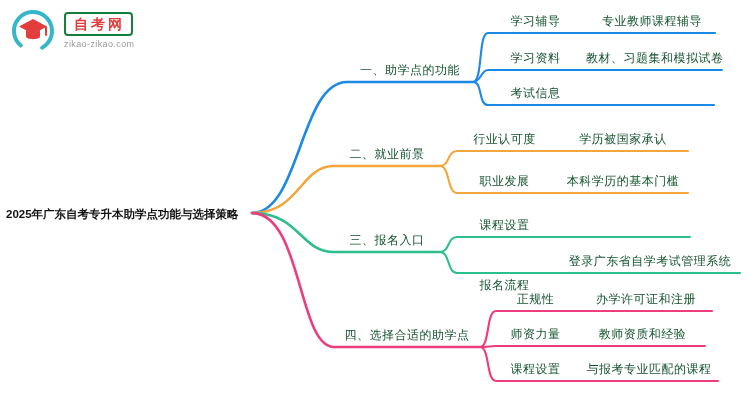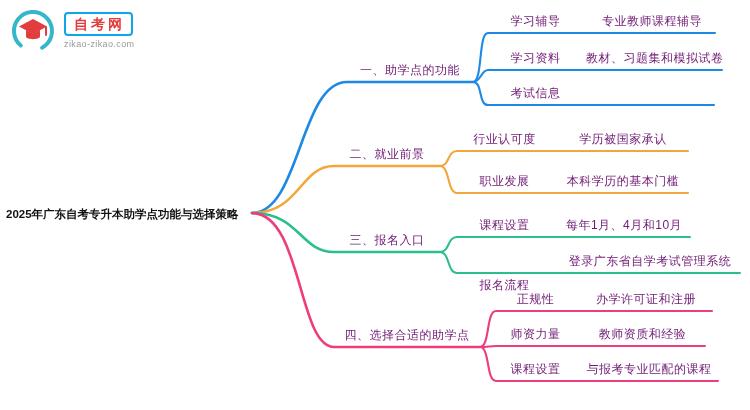--- a/index.html
+++ b/index.html
@@ -11,32 +11,32 @@
   .canvas{position:absolute;inset:0;width:750px;height:410px;}
   svg.links{position:absolute;left:0;top:0;width:750px;height:410px;}
   svg.links path{fill:none;stroke-linecap:round;stroke-linejoin:round;}
   .blue{stroke:#1E88E5;}
   .orange{stroke:#F2A63B;}
   .green{stroke:#2CBE8C;}
   .pink{stroke:#EE3D7E;}
   .w1{stroke-width:2.6;}
   .w2{stroke-width:2.1;}
   .node{
-    position:absolute;font-size:12px;line-height:14px;color:#701a75;
+    position:absolute;font-size:12px;line-height:14px;color:#14532d;
     text-align:center;white-space:nowrap;letter-spacing:0.5px;
   }
   .root-topic{
     position:absolute;left:6px;top:207px;width:250px;
     font-size:11.5px;line-height:15px;font-weight:600;color:#111;
     text-align:left;white-space:nowrap;
   }
   .logo{position:absolute;left:10px;top:8px;display:flex;align-items:flex-start;gap:8px;cursor:pointer;}
   .logo-text{display:flex;flex-direction:column;align-items:flex-start;margin-top:4px;}
   .logo-box{
-    border:2px solid #0ea5e9;border-radius:4px;color:#E23C3C;
+    border:2px solid #15803d;border-radius:4px;color:#E23C3C;
     font-size:14px;font-weight:bold;letter-spacing:3px;
     padding:1px 6px 1px 8px;line-height:18px;
   }
   .logo-url{font-size:9px;color:#999;margin-top:3px;letter-spacing:0.4px;}
 </style>
 </head>
 <body>
 
 <div class="canvas">
 
@@ -88,21 +88,20 @@
   <div class="node" style="left:488px;top:86px;width:95px;">考试信息</div>
 
   <div class="node" style="left:334px;top:147px;width:106px;">二、就业前景</div>
   <div class="node" style="left:457px;top:132px;width:95px;text-align:center;">行业认可度</div>
   <div class="node" style="left:558px;top:132px;width:130px;">学历被国家承认</div>
   <div class="node" style="left:558px;top:174px;width:130px;">本科学历的基本门槛</div>
   <div class="node" style="left:457px;top:174px;width:95px;">职业发展</div>
 
   <div class="node" style="left:334px;top:233px;width:106px;">三、报名入口</div>
   <div class="node" style="left:457px;top:218px;width:95px;">课程设置</div>
-  <div class="node" style="left:558px;top:218px;width:132px;">每年1月、4月和10月</div>
   <div class="node" style="left:457px;top:254px;width:95px;margin-top:24px;">报名流程</div>
   <div class="node" style="left:560px;top:254px;width:180px;">登录广东省自学考试管理系统</div>
 
   <div class="node" style="left:334px;top:328px;width:146px;">四、选择合适的助学点</div>
   <div class="node" style="left:496px;top:292px;width:79px;">正规性</div>
   <div class="node" style="left:580px;top:292px;width:132px;">办学许可证和注册</div>
   <div class="node" style="left:496px;top:327px;width:79px;">师资力量</div>
   <div class="node" style="left:580px;top:327px;width:125px;">教师资质和经验</div>
   <div class="node" style="left:496px;top:362px;width:79px;">课程设置</div>
   <div class="node" style="left:580px;top:362px;width:138px;">与报考专业匹配的课程</div>

